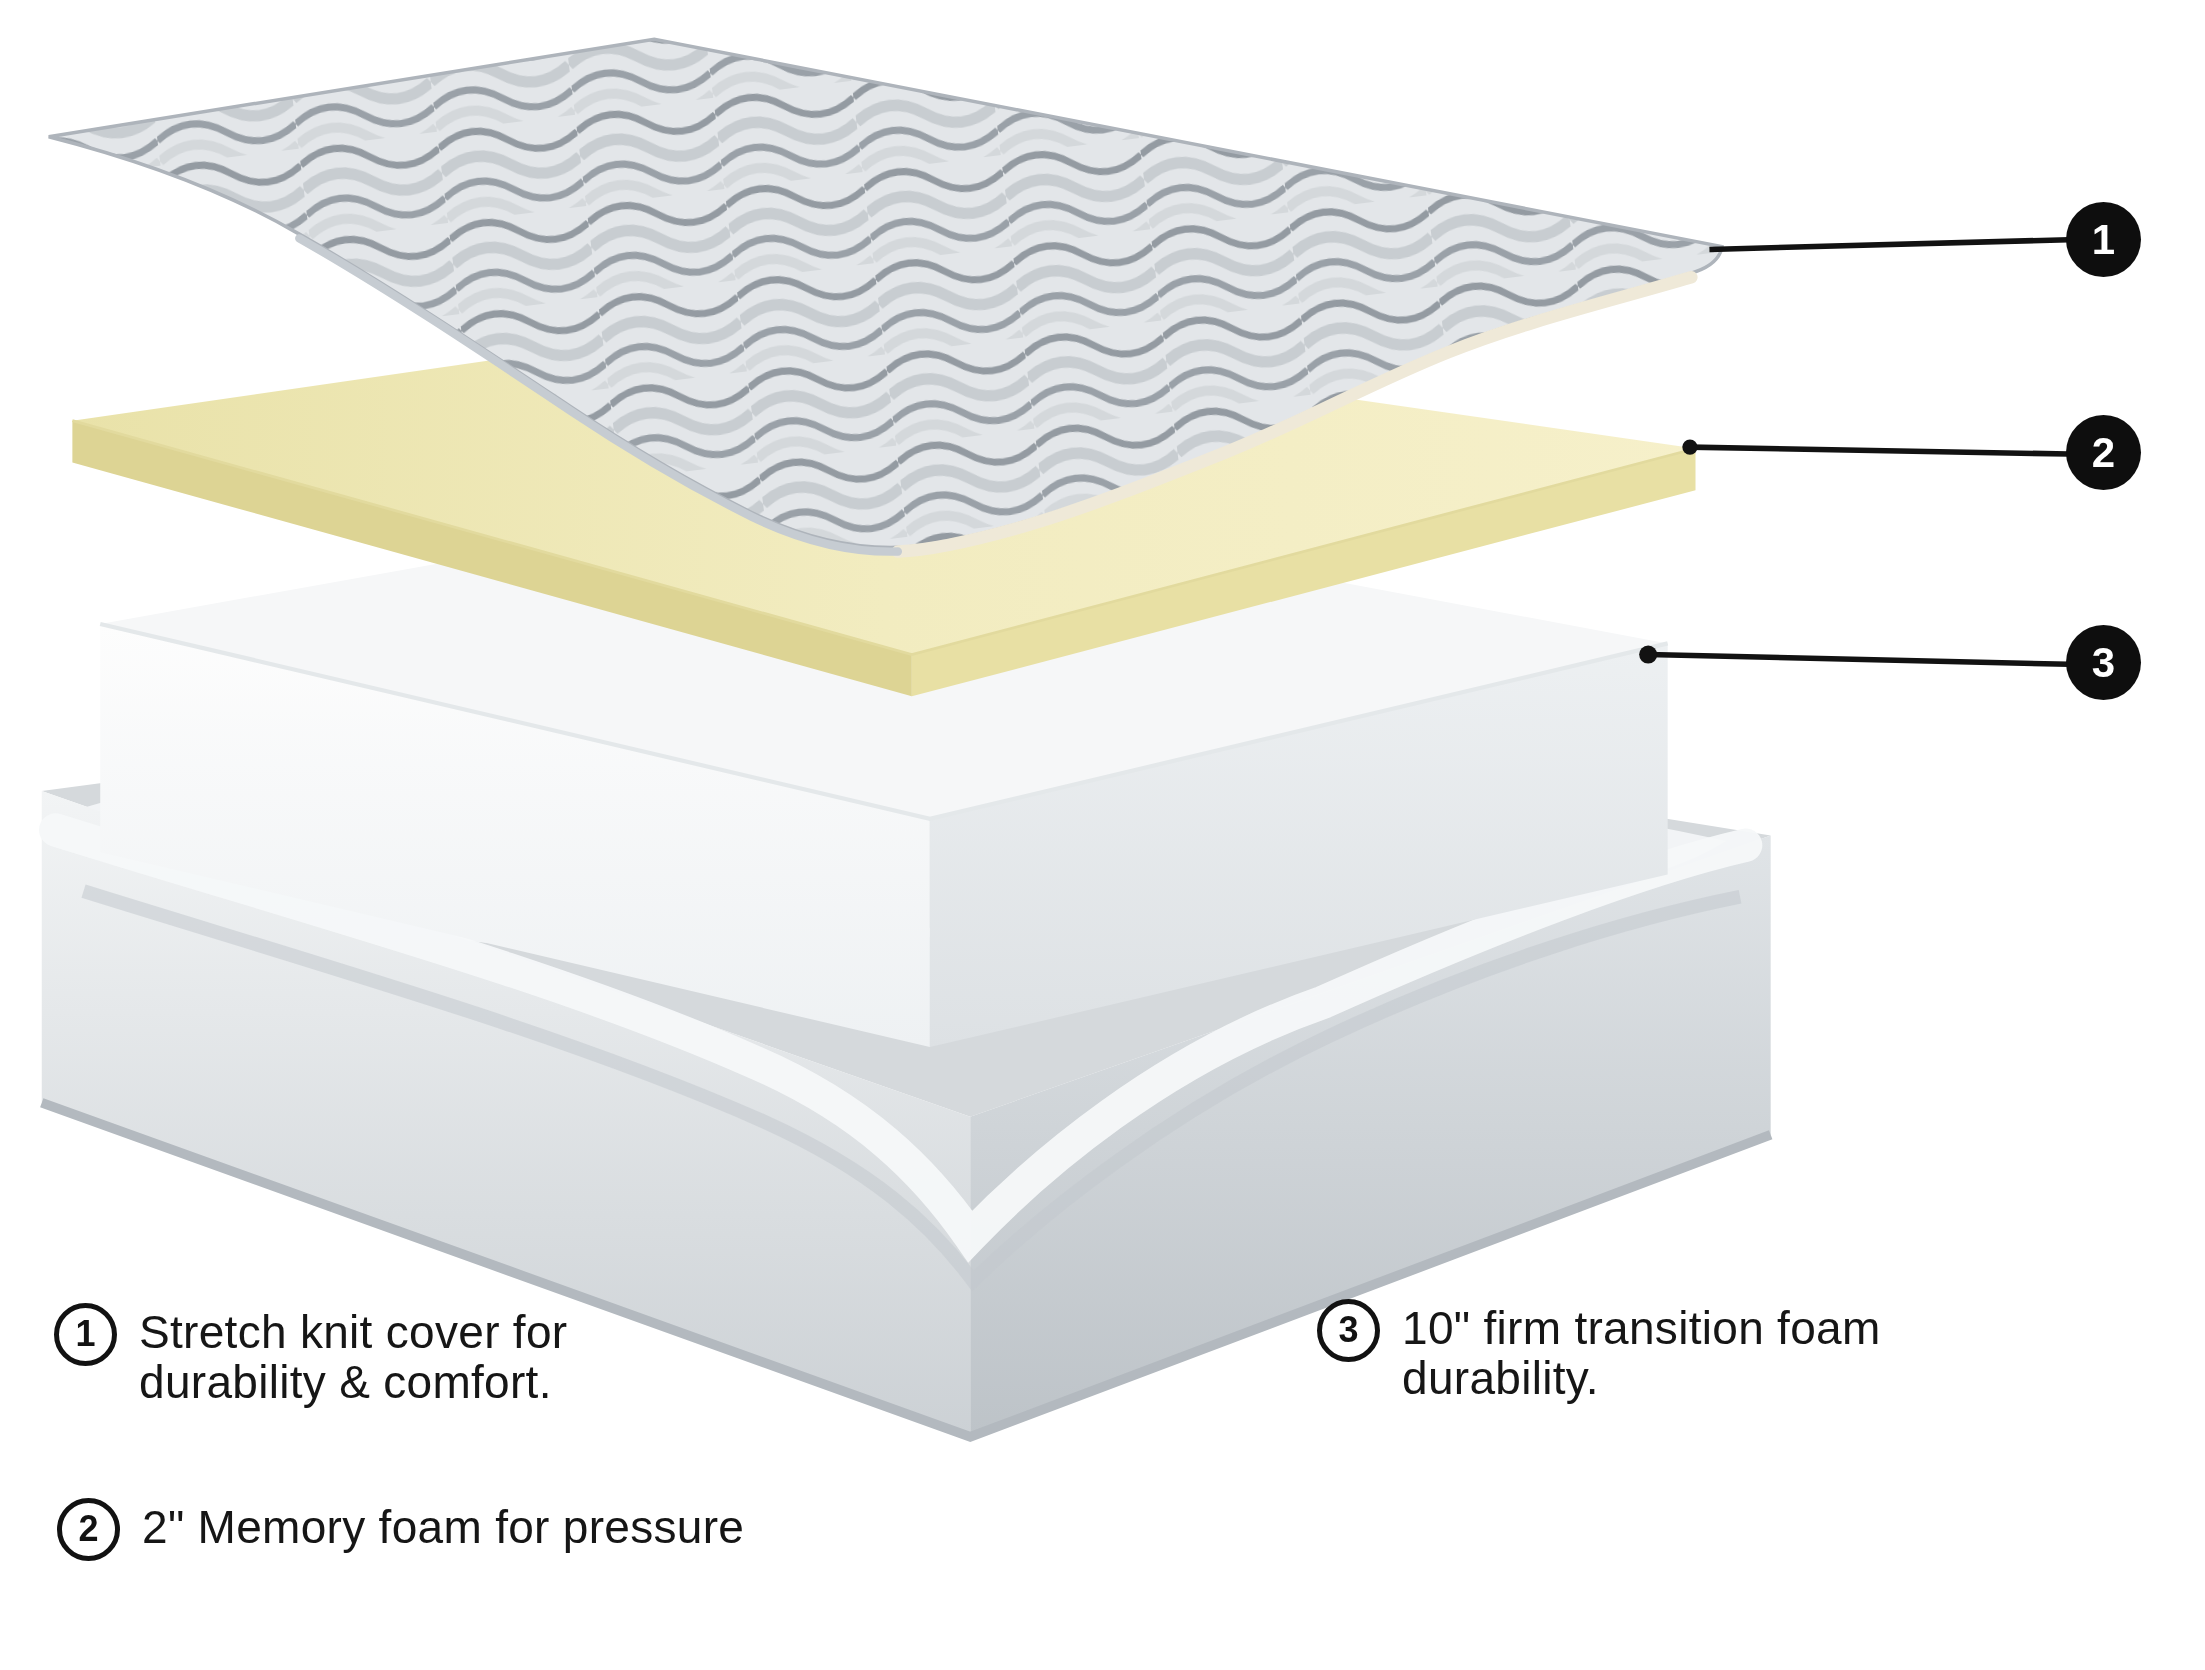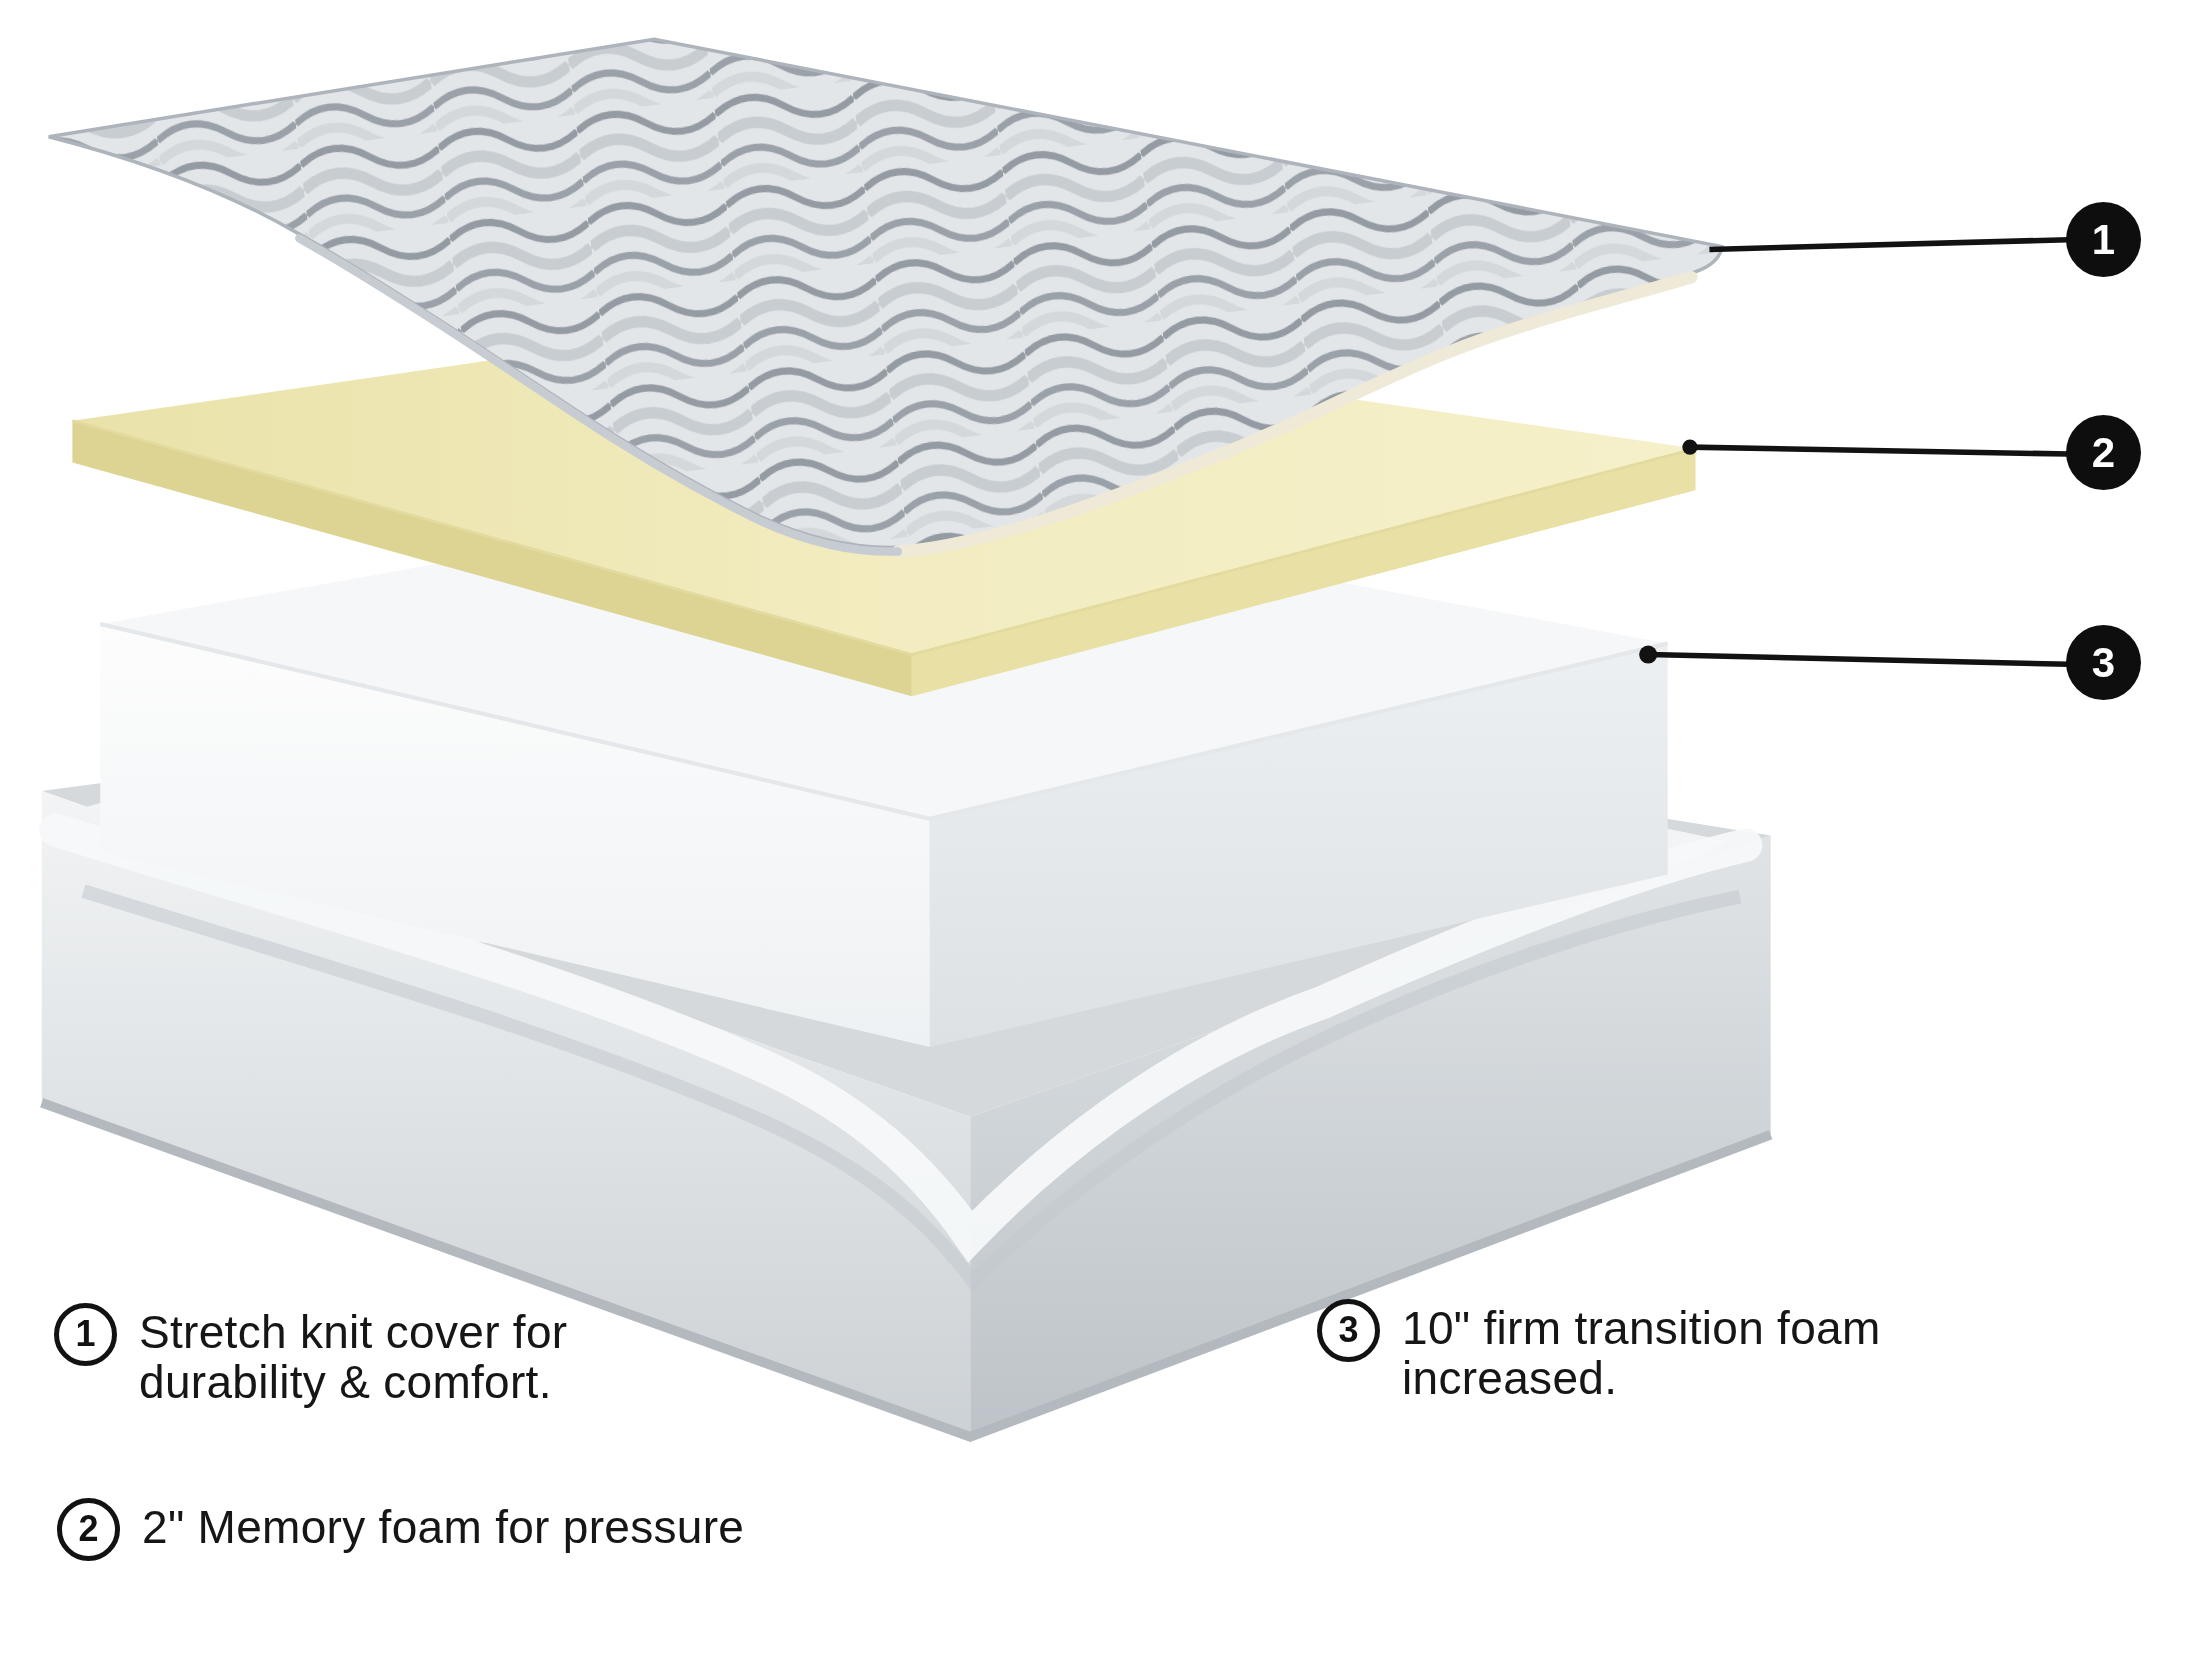--- a/index.html
+++ b/index.html
@@ -141,18 +141,18 @@
     <span class="legend-num">2</span>
     <div class="legend-text">
       <div>2" Memory foam for pressure</div>
     </div>
   </div>
 
   <div class="legend-item i3">
     <span class="legend-num">3</span>
     <div class="legend-text">
       <div>10" firm transition foam</div>
-      <div>increased.</div>
+      <div>durability.</div>
     </div>
   </div>
 
 </div>
 
 
 </body></html>

